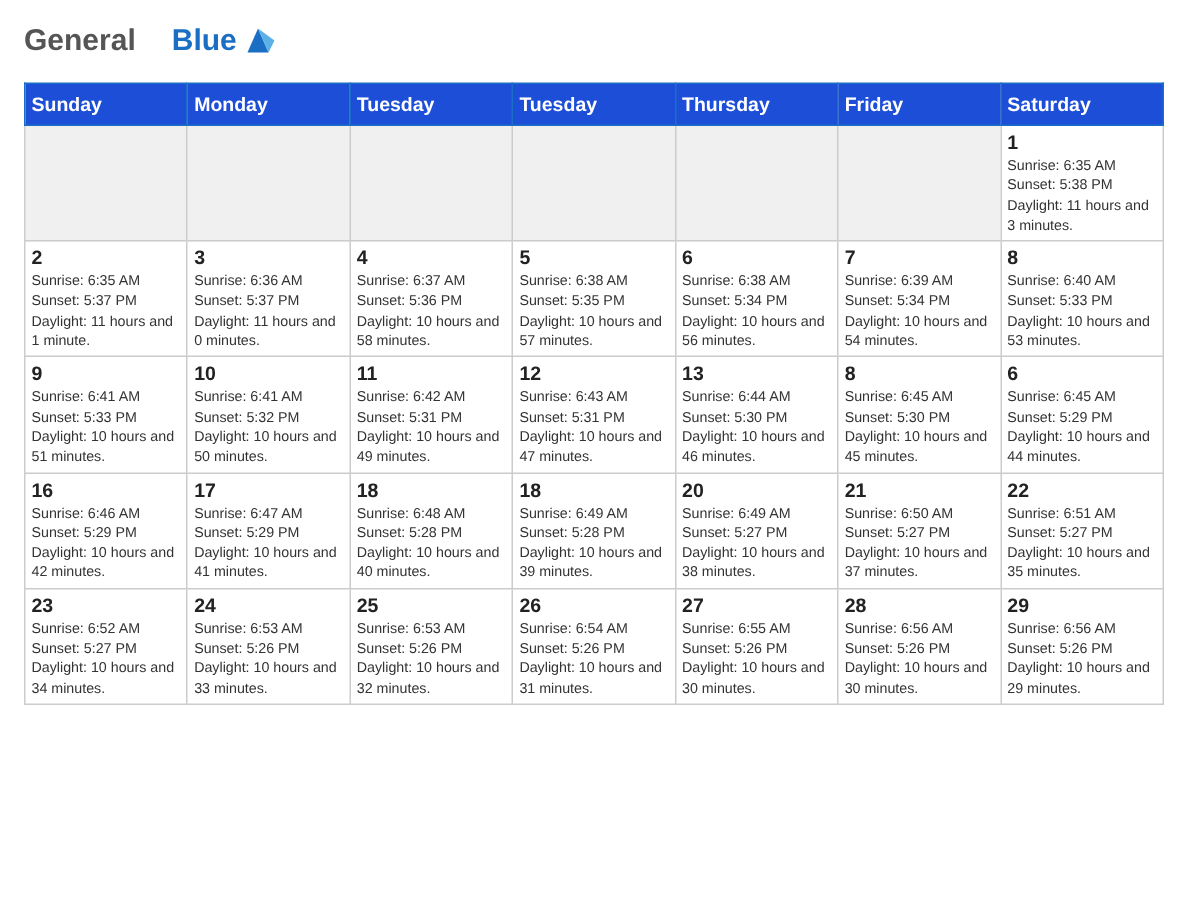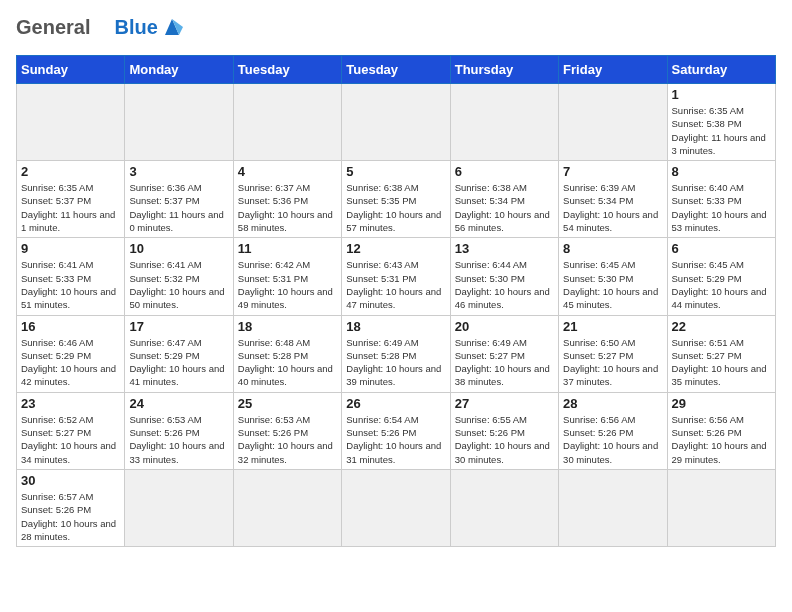--- a/index.html
+++ b/index.html
@@ -229,32 +229,20 @@
         </td>
         <td>
           <div class="day-number">28</div>
           <div class="day-info">Sunrise: 6:56 AM<br>Sunset: 5:26 PM<br>Daylight: 10 hours and 30 minutes.</div>
         </td>
         <td>
           <div class="day-number">29</div>
           <div class="day-info">Sunrise: 6:56 AM<br>Sunset: 5:26 PM<br>Daylight: 10 hours and 29 minutes.</div>
         </td>
       </tr>
-      <tr class="last-row">
-        <td>
-          <div class="day-number">30</div>
-          <div class="day-info">Sunrise: 6:57 AM<br>Sunset: 5:26 PM<br>Daylight: 10 hours and 28 minutes.</div>
-        </td>
-        <td class="empty"></td>
-        <td class="empty"></td>
-        <td class="empty"></td>
-        <td class="empty"></td>
-        <td class="empty"></td>
-        <td class="empty"></td>
-      </tr>
     </tbody>
 </table>
 
 <style>
   
   .logo {
     flex-direction: row;
     align-items: center;
     gap: 0;
   }

